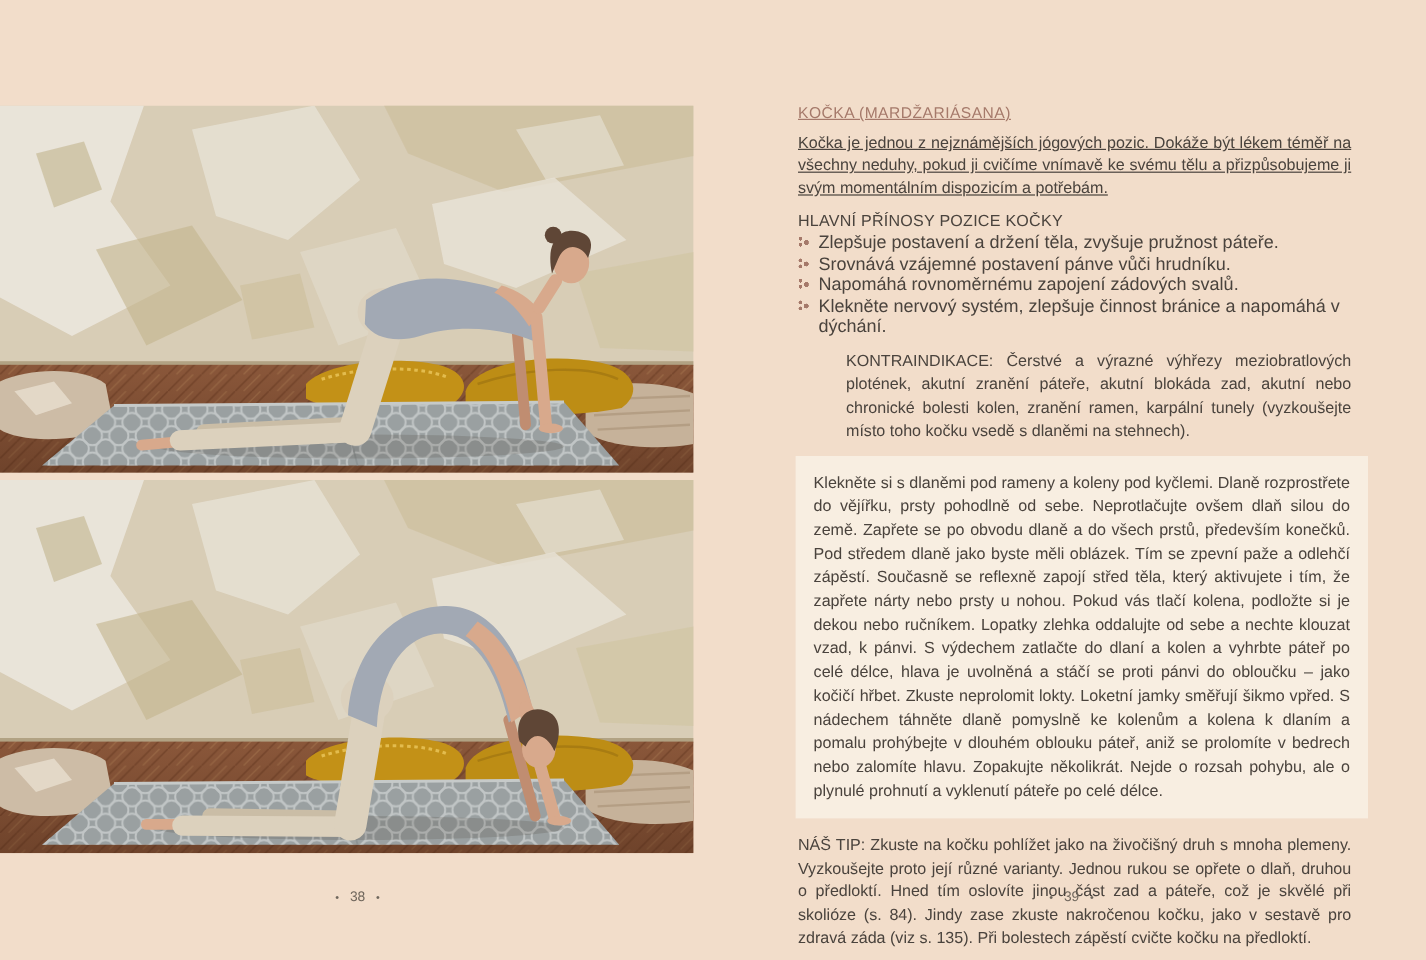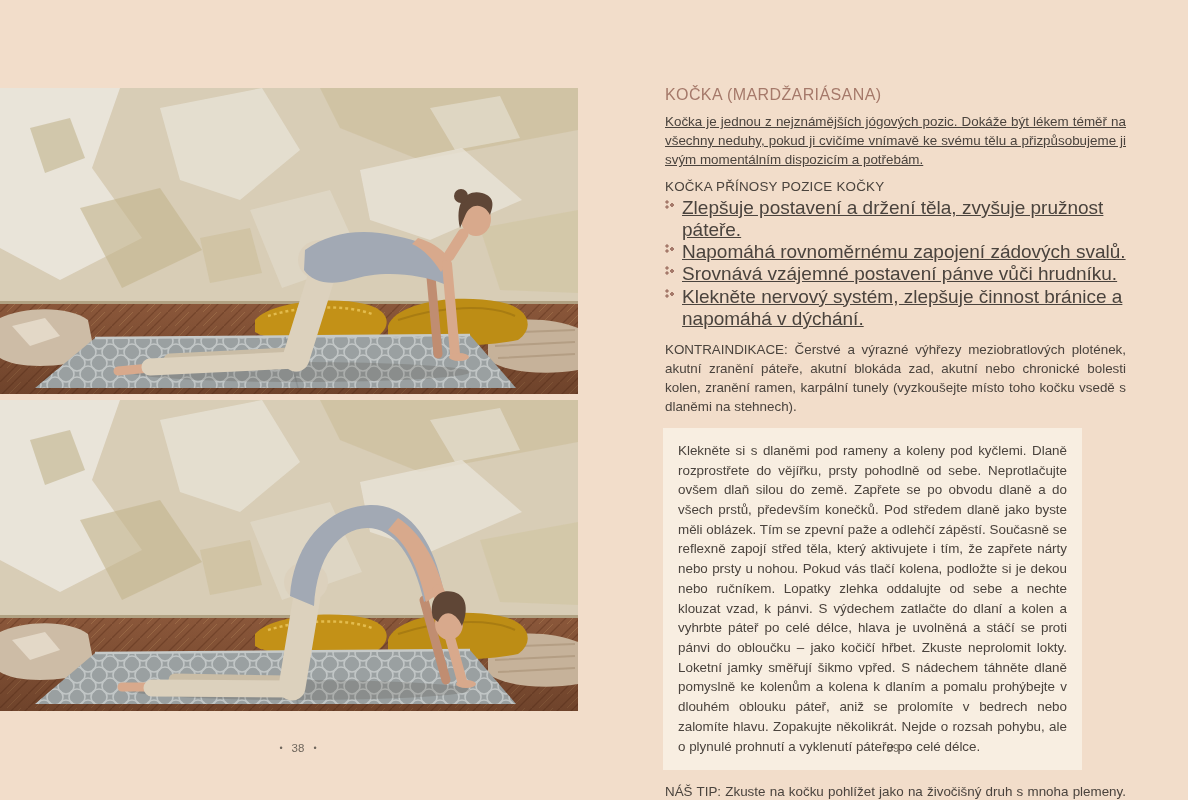--- a/index.html
+++ b/index.html
@@ -17,42 +17,43 @@
     color:var(--text);
     position:relative;
     overflow:hidden;
   }
   .photo-column{position:absolute;left:0;top:88px;width:578px;}
   .photo{display:block;width:578px;}
   .photo + .photo{margin-top:6px;}
 
   .text-column{position:absolute;left:665px;top:86px;width:461px;}
   .title{
-    font-size:16px;font-weight:400;letter-spacing:.4px;
+    font-size:13px;font-weight:400;letter-spacing:.4px;
     color:var(--accent);
+    text-decoration:underline;
   }
   .intro{margin-top:8px;font-size:13.4px;line-height:1.42;text-align:justify;text-decoration:underline;}
   .benefits-heading{
     margin-top:10px;font-size:13.4px;font-weight:400;letter-spacing:.2px;
   }
   ul.benefits{list-style:none;margin-top:3px;}
   ul.benefits li{
     position:relative;padding-left:17px;
-    font-size:19px;line-height:1.165;text-decoration:underline;
+    font-size:15px;line-height:1.165;
   }
   ul.benefits li .paw{
     position:absolute;left:0;top:3px;width:9px;height:10px;display:inline-block;
     background:
       radial-gradient(circle 1.6px at 2px 2px, var(--accent) 98%, transparent),
       radial-gradient(circle 1.6px at 2px 7px, var(--accent) 98%, transparent),
       radial-gradient(circle 2.1px at 7px 5px, var(--accent) 98%, transparent);
   }
-  .contra{margin-top:10px;font-size:13.4px;line-height:1.42;text-align:justify;}
+  .contra{margin-top:10px;font-size:13.4px;line-height:1.42;text-align:justify;margin-left:40px;}
   .instructions-box{
-    margin-top:12px;margin-left:-2px;width:419px;
+    margin-top:12px;margin-left:-2px;width:477px;
     background:var(--box-bg);
     padding:13px 15px 14px 15px;
     font-size:13.4px;line-height:1.47;text-align:justify;
   }
   .tip{margin-top:12px;font-size:13.4px;line-height:1.45;text-align:justify;}
 
   .pageno{
     position:absolute;top:742px;width:70px;
     display:flex;align-items:center;justify-content:center;gap:9px;
     color:var(--footer);font-size:11.5px;
@@ -174,25 +175,25 @@
       <path d="M438 190 C444 200 448 208 449 216" stroke="#d8a98c" stroke-width="11" stroke-linecap="round" fill="none"></path>
       <ellipse cx="449" cy="224" rx="14" ry="16" fill="#d8a98c"></ellipse>
       <path d="M433 218 C428 198 440 188 454 192 C468 196 468 212 462 226 C456 212 444 208 438 222 Z" fill="#5f4636"></path>
     </g>
   </svg>
 </div>
 
 <div class="text-column">
   <h1 class="title">KOČKA (MARDŽARIÁSANA)</h1>
   <p class="intro">Kočka je jednou z nejznámějších jógových pozic. Dokáže být lékem téměř na všechny neduhy, pokud ji cvičíme vnímavě ke svému tělu a přizpůsobujeme ji svým momentálním dispozicím a potřebám.</p>
-  <h2 class="benefits-heading">KOČKA PŘÍNOSY POZICE KOČKY</h2>
+  <h2 class="benefits-heading">HLAVNÍ PŘÍNOSY POZICE KOČKY</h2>
   <ul class="benefits">
     <li><span class="paw"></span><span>Zlepšuje postavení a držení těla, zvyšuje pružnost páteře.</span></li>
+    <li><span class="paw"></span><span>Srovnává vzájemné postavení pánve vůči hrudníku.</span></li>
     <li><span class="paw"></span><span>Napomáhá rovnoměrnému zapojení zádových svalů.</span></li>
-    <li><span class="paw"></span><span>Srovnává vzájemné postavení pánve vůči hrudníku.</span></li>
     <li><span class="paw"></span><span>Klekněte nervový systém, zlepšuje činnost bránice a napomáhá v dýchání.</span></li>
   </ul>
   <p class="contra">KONTRAINDIKACE: Čerstvé a výrazné výhřezy meziobratlových plotének, akutní zranění páteře, akutní blokáda zad, akutní nebo chronické bolesti kolen, zranění ramen, karpální tunely (vyzkoušejte místo toho kočku vsedě s dlaněmi na stehnech).</p>
   <div class="instructions-box">Klekněte si s dlaněmi pod rameny a koleny pod kyčlemi. Dlaně rozprostřete do vějířku, prsty pohodlně od sebe. Neprotlačujte ovšem dlaň silou do země. Zapřete se po obvodu dlaně a do všech prstů, především konečků. Pod středem dlaně jako byste měli oblázek. Tím se zpevní paže a odlehčí zápěstí. Současně se reflexně zapojí střed těla, který aktivujete i tím, že zapřete nárty nebo prsty u nohou. Pokud vás tlačí kolena, podložte si je dekou nebo ručníkem. Lopatky zlehka oddalujte od sebe a nechte klouzat vzad, k pánvi. S výdechem zatlačte do dlaní a kolen a vyhrbte páteř po celé délce, hlava je uvolněná a stáčí se proti pánvi do obloučku – jako kočičí hřbet. Zkuste neprolomit lokty. Loketní jamky směřují šikmo vpřed. S nádechem táhněte dlaně pomyslně ke kolenům a kolena k dlaním a pomalu prohýbejte v dlouhém oblouku páteř, aniž se prolomíte v bedrech nebo zalomíte hlavu. Zopakujte několikrát. Nejde o rozsah pohybu, ale o plynulé prohnutí a vyklenutí páteře po celé délce.</div>
   <p class="tip">NÁŠ TIP: Zkuste na kočku pohlížet jako na živočišný druh s mnoha plemeny. Vyzkoušejte proto její různé varianty. Jednou rukou se opřete o dlaň, druhou o předloktí. Hned tím oslovíte jinou část zad a páteře, což je skvělé při skolióze (s. 84). Jindy zase zkuste nakročenou kočku, jako v sestavě pro zdravá záda (viz s. 135). Při bolestech zápěstí cvičte kočku na předloktí.</p>
 </div>
 
 <div class="pageno pageno-left">
   <span class="dot">•</span>
   <span>38</span>

